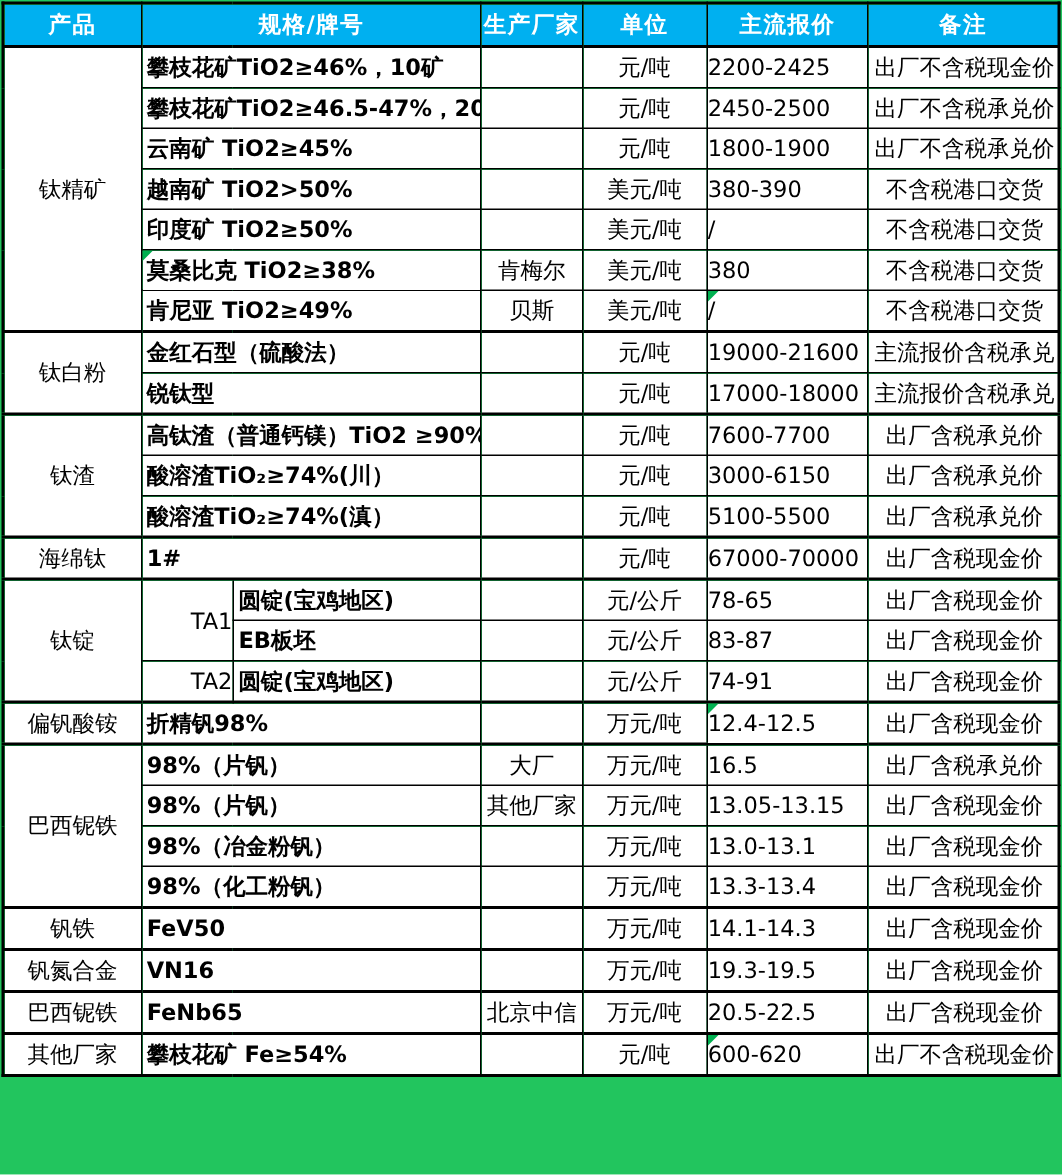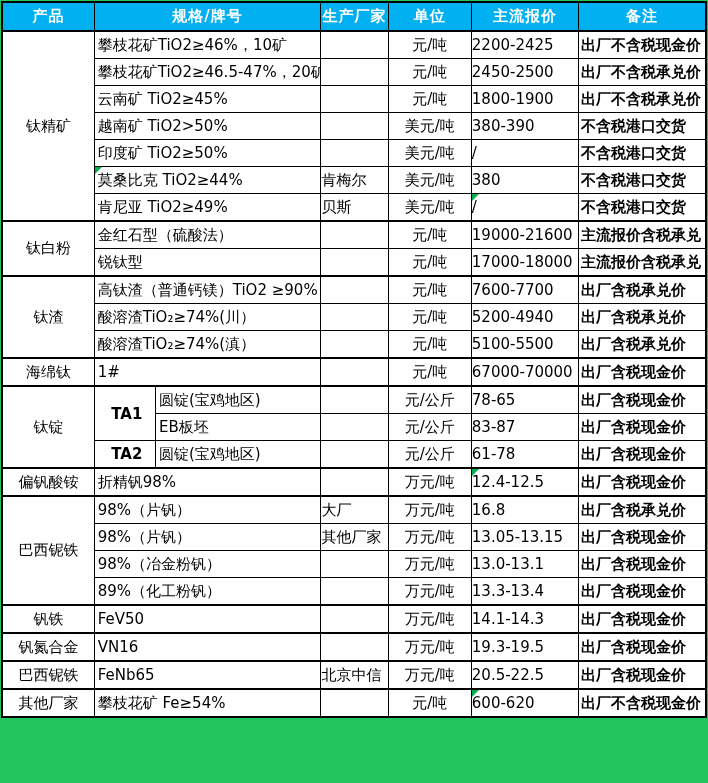--- a/index.html
+++ b/index.html
@@ -37,26 +37,26 @@
     background: #00B0F0;
     color: #ffffff;
     font-weight: bold;
     height: 27px;
     text-align: center;
     letter-spacing: 1px;
   }
   td { height: 26px; }
   tr.gt th, tr.gt td { border-top: 2px solid #000000; }
   .c-product { text-align: center; margin-left: 46px; }
-  .c-grade   { text-align: center; padding-left: 4px; font-weight: bold; }
-  .c-spec    { text-align: left; padding-left: 3px; }
-  .c-maker   { text-align: left; }
+  .c-grade   { text-align: right; padding-left: 4px; }
+  .c-spec    { text-align: left; padding-left: 3px; font-weight: bold; }
+  .c-maker   { text-align: center; }
   .c-unit    { text-align: center; }
   .c-price   { }
-  .c-note    { text-align: left; padding-left: 2px; font-weight: bold; }
+  .c-note    { text-align: center; padding-left: 2px; }
   td.has-flag { position: relative; }
   .flag {
     position: absolute;
     top: 0;
     left: 0;
     width: 0;
     height: 0;
     border-top: 7px solid #00B050;
     border-right: 7px solid transparent;
   }
@@ -118,21 +118,21 @@
     <tr>
       <td class="c-spec" colspan="2">印度矿 TiO2≥50%</td>
       <td class="c-maker"></td>
       <td class="c-unit">美元/吨</td>
       <td class="c-price">/</td>
       <td class="c-note">不含税港口交货</td>
     </tr>
     <tr>
       <td class="c-spec has-flag" colspan="2">
         <span class="flag"></span>
-        <span>莫桑比克 TiO2≥44%</span>
+        <span>莫桑比克 TiO2≥38%</span>
       </td>
       <td class="c-maker">肯梅尔</td>
       <td class="c-unit">美元/吨</td>
       <td class="c-price">380</td>
       <td class="c-note">不含税港口交货</td>
     </tr>
     <tr>
       <td class="c-spec" colspan="2">肯尼亚 TiO2≥49%</td>
       <td class="c-maker">贝斯</td>
       <td class="c-unit">美元/吨</td>
@@ -162,21 +162,21 @@
       <td class="c-spec" colspan="2">高钛渣（普通钙镁）TiO2 ≥90%</td>
       <td class="c-maker"></td>
       <td class="c-unit">元/吨</td>
       <td class="c-price">7600-7700</td>
       <td class="c-note">出厂含税承兑价</td>
     </tr>
     <tr>
       <td class="c-spec" colspan="2">酸溶渣TiO₂≥74%(川）</td>
       <td class="c-maker"></td>
       <td class="c-unit">元/吨</td>
-      <td class="c-price">5200-4940</td>
+      <td class="c-price">3000-6150</td>
       <td class="c-note">出厂含税承兑价</td>
     </tr>
     <tr>
       <td class="c-spec" colspan="2">酸溶渣TiO₂≥74%(滇）</td>
       <td class="c-maker"></td>
       <td class="c-unit">元/吨</td>
       <td class="c-price">5100-5500</td>
       <td class="c-note">出厂含税承兑价</td>
     </tr>
     <tr class="gt">
@@ -201,58 +201,58 @@
       <td class="c-maker"></td>
       <td class="c-unit">元/公斤</td>
       <td class="c-price">83-87</td>
       <td class="c-note">出厂含税现金价</td>
     </tr>
     <tr>
       <td class="c-grade">TA2</td>
       <td class="c-spec">圆锭(宝鸡地区)</td>
       <td class="c-maker"></td>
       <td class="c-unit">元/公斤</td>
-      <td class="c-price">61-78</td>
+      <td class="c-price">74-91</td>
       <td class="c-note">出厂含税现金价</td>
     </tr>
     <tr class="gt">
       <td class="c-product">偏钒酸铵</td>
       <td class="c-spec" colspan="2">折精钒98%</td>
       <td class="c-maker"></td>
       <td class="c-unit">万元/吨</td>
       <td class="c-price has-flag">
         <span class="flag"></span>
         <span>12.4-12.5</span>
       </td>
       <td class="c-note">出厂含税现金价</td>
     </tr>
     <tr class="gt">
       <td class="c-product" rowspan="4">巴西铌铁</td>
       <td class="c-spec" colspan="2">98%（片钒）</td>
       <td class="c-maker">大厂</td>
       <td class="c-unit">万元/吨</td>
-      <td class="c-price">16.8</td>
+      <td class="c-price">16.5</td>
       <td class="c-note">出厂含税承兑价</td>
     </tr>
     <tr>
       <td class="c-spec" colspan="2">98%（片钒）</td>
       <td class="c-maker">其他厂家</td>
       <td class="c-unit">万元/吨</td>
       <td class="c-price">13.05-13.15</td>
       <td class="c-note">出厂含税现金价</td>
     </tr>
     <tr>
       <td class="c-spec" colspan="2">98%（冶金粉钒）</td>
       <td class="c-maker"></td>
       <td class="c-unit">万元/吨</td>
       <td class="c-price">13.0-13.1</td>
       <td class="c-note">出厂含税现金价</td>
     </tr>
     <tr>
-      <td class="c-spec" colspan="2">89%（化工粉钒）</td>
+      <td class="c-spec" colspan="2">98%（化工粉钒）</td>
       <td class="c-maker"></td>
       <td class="c-unit">万元/吨</td>
       <td class="c-price">13.3-13.4</td>
       <td class="c-note">出厂含税现金价</td>
     </tr>
     <tr class="gt">
       <td class="c-product">钒铁</td>
       <td class="c-spec" colspan="2">FeV50</td>
       <td class="c-maker"></td>
       <td class="c-unit">万元/吨</td>

